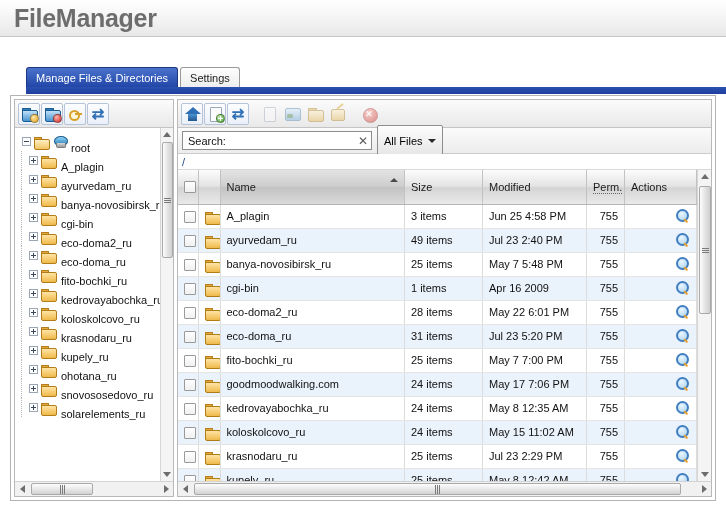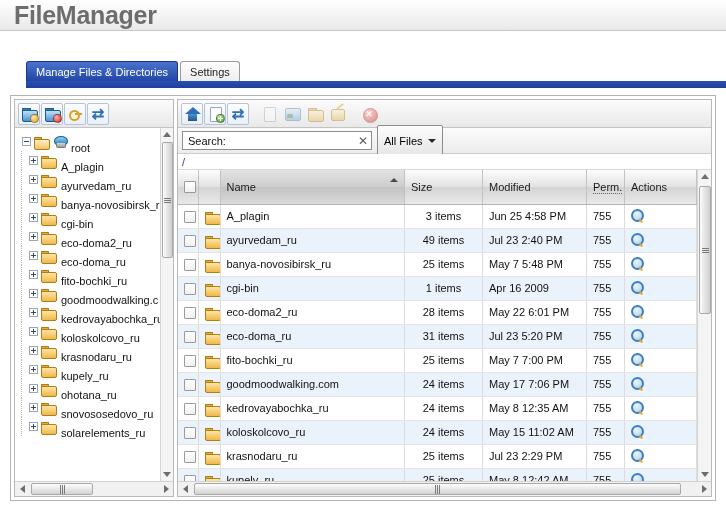--- a/index.html
+++ b/index.html
@@ -8,21 +8,21 @@
     background: #ffffff;
     font-family: "Liberation Sans", sans-serif;
     font-size: 11px;
     color: #000;
     overflow: hidden;
   }
   * { box-sizing: border-box; }
 
   
   #app-header {
-    height: 31px;
+    height: 37px;
     background: linear-gradient(to bottom, #ffffff 0%, #f2f2f2 60%, #e8e8e8 100%);
     border-bottom: 1px solid #c6c6c6;
     display: flex; align-items: center;
     padding-left: 14px;
   }
   #app-title {
     font-size: 25px;
     font-weight: bold;
     color: #6d6d6d;
     letter-spacing: -0.3px;
@@ -345,22 +345,22 @@
   table.grid th.sorted {
     background: linear-gradient(to bottom,#e3e3e3 0%,#cdcdcd 48%,#c2c2c2 52%,#dadada 100%);
   }
   table.grid th .sort-arrow {
     position: absolute; right: 6px; top: 8px;
     width:0;height:0;border-left:4px solid transparent;border-right:4px solid transparent;border-bottom:4px solid #4a4a4a;
   }
   table.grid th.dotted span.hdr { border-bottom: 1px dotted #666; }
   th.cb-col, td.cb-col { width: 20px; padding: 0; text-align: center; }
   th.ico-col, td.ico-col { width: 22px; padding: 0; text-align: center; }
-  th.num, td.num { text-align: center; }
-  th.ctr, td.ctr { text-align: left; }
+  th.num, td.num { text-align: left; }
+  th.ctr, td.ctr { text-align: right; }
 
   table.grid td {
     height: 24px;
     border-right: 1px solid #dcdcdc;
     border-bottom: 1px solid #e4e4e4;
     font-size: 11px;
     color: #111;
     padding: 0 6px;
     white-space: nowrap;
     overflow: hidden;
@@ -592,28 +592,20 @@
           <span class="folder-ico"></span>
           <span class="tlabel">eco-doma_ru</span>
         </div>
         <div class="tnode">
           <span class="dotline"></span>
           <span class="tw">
               <span class="expander plus"></span>
             </span>
           <span class="folder-ico"></span>
           <span class="tlabel">fito-bochki_ru</span>
-        </div>
-        <div class="tnode">
-          <span class="dotline"></span>
-          <span class="tw">
-              <span class="expander plus"></span>
-            </span>
-          <span class="folder-ico"></span>
-          <span class="tlabel">goodmoodwalking.c</span>
         </div>
         <div class="tnode">
           <span class="dotline"></span>
           <span class="tw">
               <span class="expander plus"></span>
             </span>
           <span class="folder-ico"></span>
           <span class="tlabel">kedrovayabochka_ru</span>
         </div>
         <div class="tnode">

